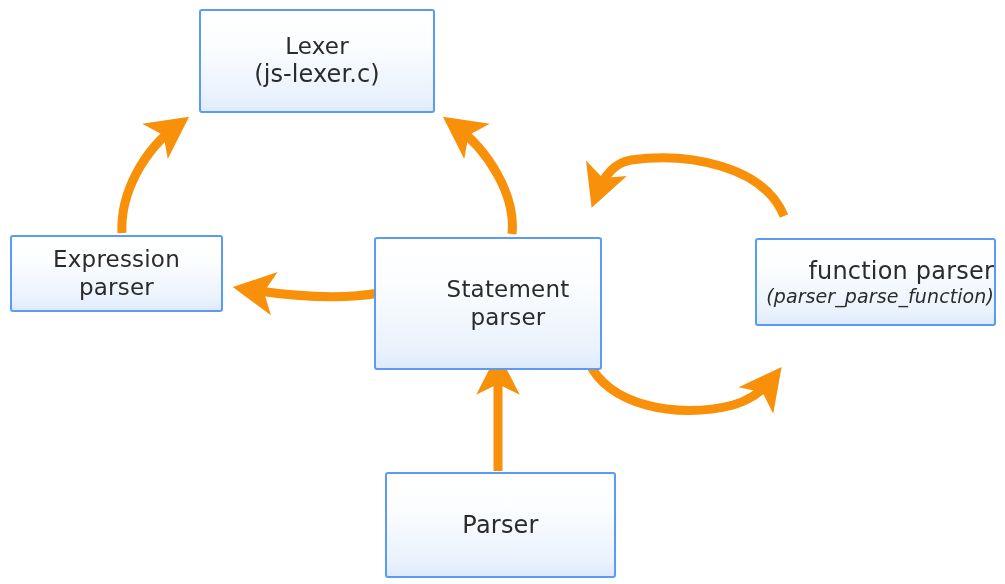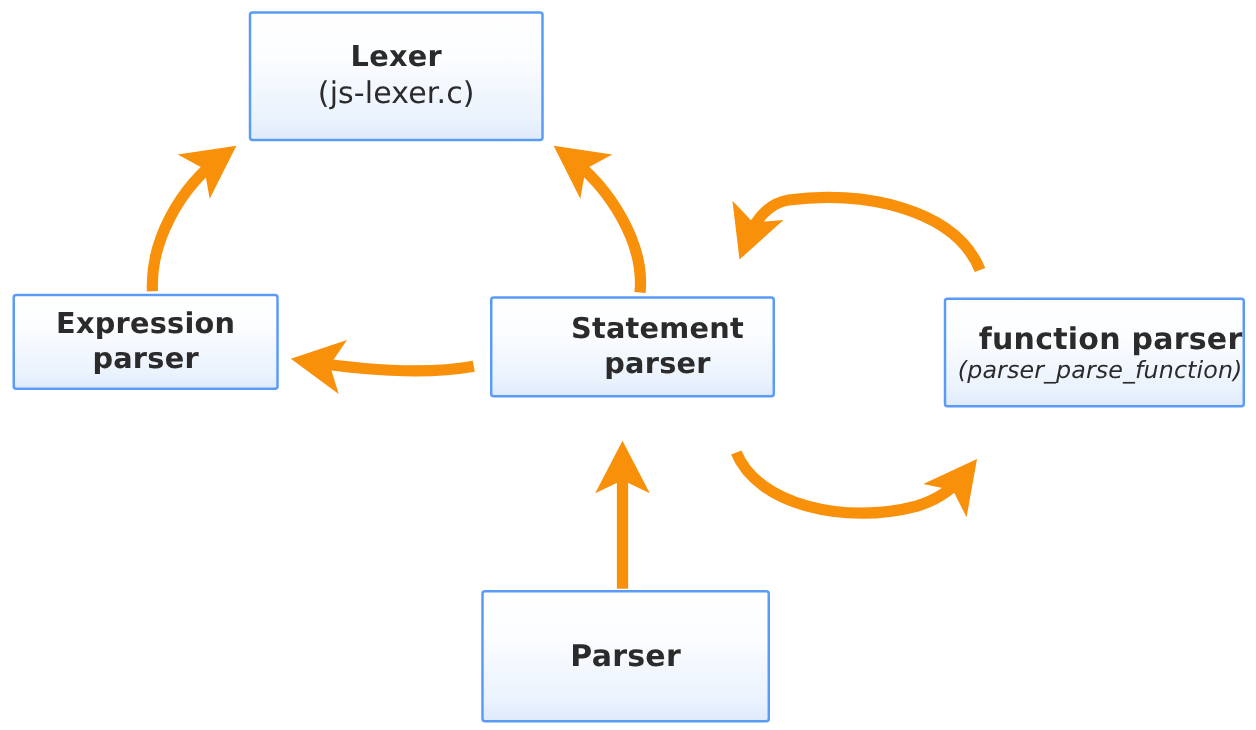--- a/index.html
+++ b/index.html
@@ -38,32 +38,31 @@
     align-items: center;
     justify-content: center;
     text-align: center;
     color: #2b2b2b;
     line-height: 1.18;
   }
   .node .title {
     font-size: 23px;
     letter-spacing: 0.2px;
     white-space: nowrap;
-    font-weight: bold;
   }
   .node .subtitle {
     font-size: 24px;
     letter-spacing: 0.1px;
     white-space: nowrap;
   }
 
   
   #node-lexer        { left: 199px; top: 9px;   width: 236px; height: 104px; }
   #node-expression   { left: 10px;  top: 235px; width: 213px; height: 77px; }
-  #node-statement    { left: 392px; top: 237px; width: 228px; height: 81px; padding-left: 40px; }
+  #node-statement    { left: 374px; top: 237px; width: 228px; height: 133px; padding-left: 40px; }
   #node-function     { left: 755px; top: 238px; width: 241px; height: 88px; align-items: flex-end; }
   #node-parser       { left: 385px; top: 472px; width: 231px; height: 106px; }
 
   #node-function .title { font-size: 24px; }
   #node-function .subtitle { font-size: 19px; font-style: italic; }
   #node-parser .title { font-size: 24px; }
   #node-parser .subtitle { font-size: 19px; }
 </style>
 </head>
 <body>

